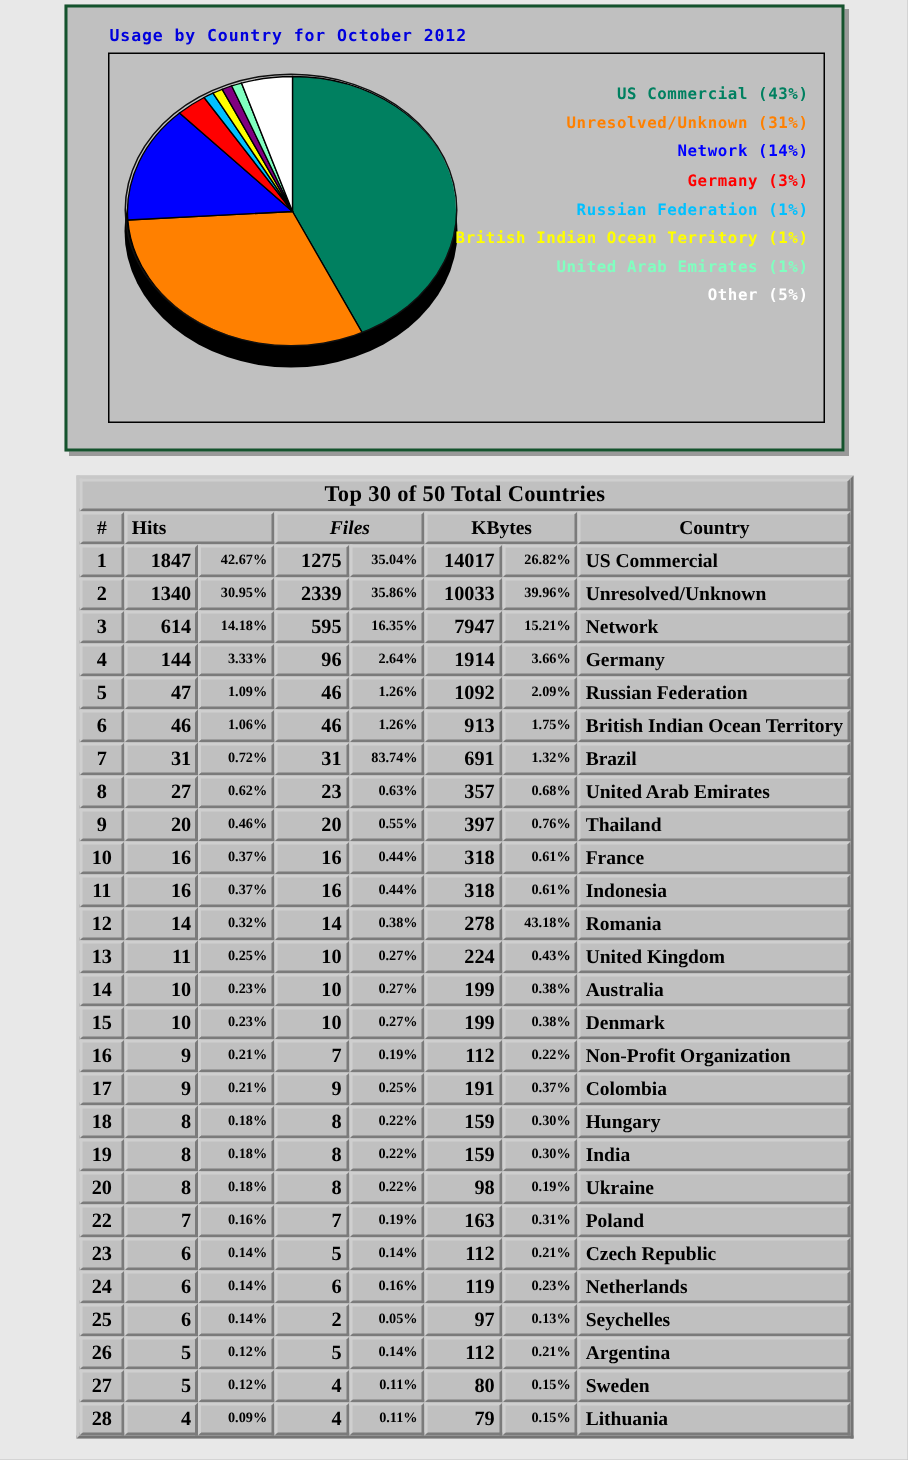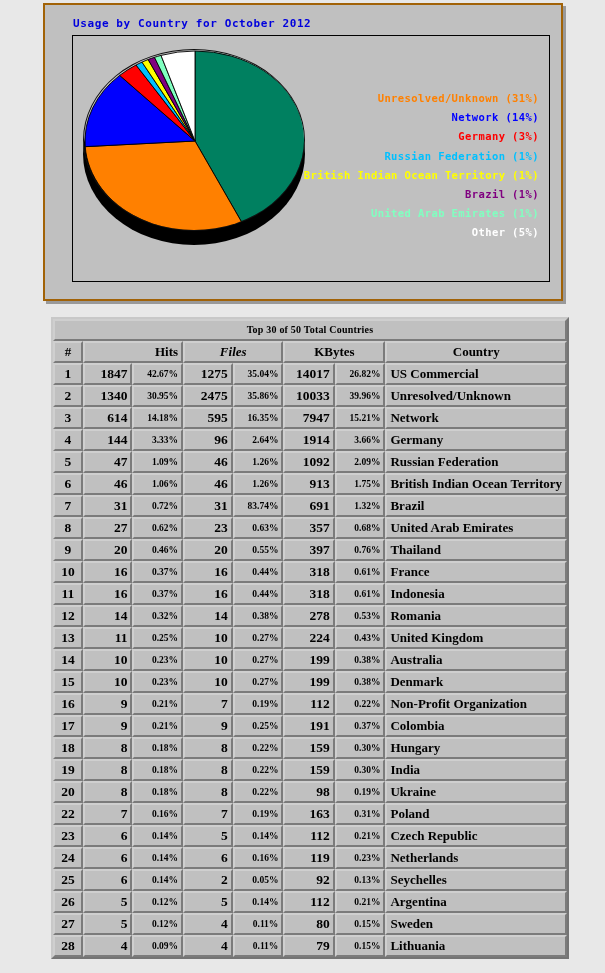--- a/index.html
+++ b/index.html
@@ -16,21 +16,21 @@
   }
 
   
   #chart-panel {
     position: absolute;
     left: 43px;
     top: 3px;
     width: 520px;
     height: 298px;
     background: #c0c0c0;
-    border: 2px solid #a16207;
+    border: 2px solid #14532d;
     box-sizing: border-box;
     box-shadow: 3px 3px 0 #999999;
   }
   #chart-title {
     position: absolute;
     left: 28px;
     top: 12px;
     font-family: "DejaVu Sans Mono", monospace;
     font-size: 11px;
     font-weight: bold;
@@ -111,26 +111,26 @@
     border: 2px outset #cfcfcf;
     padding: 1px 3px;
     font-weight: bold;
     color: #000000;
     background: #c0c0c0;
     white-space: nowrap;
     line-height: 16px;
   }
   th.title-cell {
     text-align: center;
-    font-size: 10px;
+    font-size: 15px;
     letter-spacing: 0.2px;
     padding: 4px 3px 4px 3px;
   }
   th.col-num      { background: #c0c0c0; text-align: center; width: 22px; }
-  th.col-hits     { background: #007f3f; text-align: right; }
+  th.col-hits     { background: #007f3f; text-align: left; }
   th.col-files    { background: #0f6fff; text-align: center; font-style: italic; }
   th.col-kbytes   { background: #ff0000; text-align: center; }
   th.col-country  { background: #00ffff; text-align: center; }
 
   td.c-rank  { background:#e8e8e8; text-align:center; width:22px; font-size:13.5px; }
   td.c-val   { background:#e8e8e8; text-align:right;  width:44px; font-size:13.5px; }
   td.c-pct   { background:#e8e8e8; text-align:right;  width:44px; font-size:9.5px; font-weight:normal; }
   td.c-name  { background:#e8e8e8; text-align:left;   font-weight:normal; font-size:13px; }
 </style>
 </head>
@@ -153,26 +153,26 @@
             <path d="M 111 91 L 52.05905255231032 15.01048670481866 A 110 90 0 0 1 58.00709584881123 12.132398796052314 Z" fill="#00c0ff" stroke="#000000" stroke-width="0.9"></path>
             <path d="M 111 91 L 58.00709584881123 12.132398796052314 A 110 90 0 0 1 64.16427792784188 9.565565278058287 Z" fill="#ffff00" stroke="#000000" stroke-width="0.9"></path>
             <path d="M 111 91 L 64.16427792784188 9.565565278058287 A 110 90 0 0 1 70.50629920468526 7.320116270057426 Z" fill="#800080" stroke="#000000" stroke-width="0.9"></path>
             <path d="M 111 91 L 70.50629920468526 7.320116270057426 A 110 90 0 0 1 77.00813061875559 5.404913533436229 Z" fill="#80ffc0" stroke="#000000" stroke-width="0.9"></path>
             <path d="M 111 91 L 77.00813061875559 5.404913533436229 A 110 90 0 0 1 110.99999999999979 1 Z" fill="#ffffff" stroke="#000000" stroke-width="0.9"></path>
           </svg>
       </div>
     </div>
 
     <div id="pie-legend">
-        <div style="color: rgb(255, 128, 0); margin-top: 35px;">Unresolved/Unknown (31%)</div>
+        <div style="color: rgb(0, 128, 96);">US Commercial (43%)</div>
+        <div style="color: rgb(255, 128, 0);">Unresolved/Unknown (31%)</div>
         <div style="color: rgb(0, 0, 255);">Network (14%)</div>
         <div style="color: rgb(255, 0, 0);">Germany (3%)</div>
         <div style="color: rgb(0, 192, 255);">Russian Federation (1%)</div>
         <div style="color: rgb(255, 255, 0);">British Indian Ocean Territory (1%)</div>
-        <div style="color: rgb(128, 0, 128);">Brazil (1%)</div>
         <div style="color: rgb(128, 255, 192);">United Arab Emirates (1%)</div>
         <div style="color: rgb(255, 255, 255);">Other (5%)</div>
       </div>
 
   </div>
 </div>
 
 <div id="table-panel">
   <table class="stats">
     <thead>
@@ -195,21 +195,21 @@
           <td class="c-val">1275</td>
           <td class="c-pct">35.04%</td>
           <td class="c-val">14017</td>
           <td class="c-pct">26.82%</td>
           <td class="c-name">US Commercial</td>
         </tr>
         <tr>
           <td class="c-rank">2</td>
           <td class="c-val">1340</td>
           <td class="c-pct">30.95%</td>
-          <td class="c-val">2475</td>
+          <td class="c-val">2339</td>
           <td class="c-pct">35.86%</td>
           <td class="c-val">10033</td>
           <td class="c-pct">39.96%</td>
           <td class="c-name">Unresolved/Unknown</td>
         </tr>
         <tr>
           <td class="c-rank">3</td>
           <td class="c-val">614</td>
           <td class="c-pct">14.18%</td>
           <td class="c-val">595</td>
@@ -298,21 +298,21 @@
           <td class="c-pct">0.61%</td>
           <td class="c-name">Indonesia</td>
         </tr>
         <tr>
           <td class="c-rank">12</td>
           <td class="c-val">14</td>
           <td class="c-pct">0.32%</td>
           <td class="c-val">14</td>
           <td class="c-pct">0.38%</td>
           <td class="c-val">278</td>
-          <td class="c-pct">0.53%</td>
+          <td class="c-pct">43.18%</td>
           <td class="c-name">Romania</td>
         </tr>
         <tr>
           <td class="c-rank">13</td>
           <td class="c-val">11</td>
           <td class="c-pct">0.25%</td>
           <td class="c-val">10</td>
           <td class="c-pct">0.27%</td>
           <td class="c-val">224</td>
           <td class="c-pct">0.43%</td>
@@ -417,21 +417,21 @@
           <td class="c-val">119</td>
           <td class="c-pct">0.23%</td>
           <td class="c-name">Netherlands</td>
         </tr>
         <tr>
           <td class="c-rank">25</td>
           <td class="c-val">6</td>
           <td class="c-pct">0.14%</td>
           <td class="c-val">2</td>
           <td class="c-pct">0.05%</td>
-          <td class="c-val">92</td>
+          <td class="c-val">97</td>
           <td class="c-pct">0.13%</td>
           <td class="c-name">Seychelles</td>
         </tr>
         <tr>
           <td class="c-rank">26</td>
           <td class="c-val">5</td>
           <td class="c-pct">0.12%</td>
           <td class="c-val">5</td>
           <td class="c-pct">0.14%</td>
           <td class="c-val">112</td>

